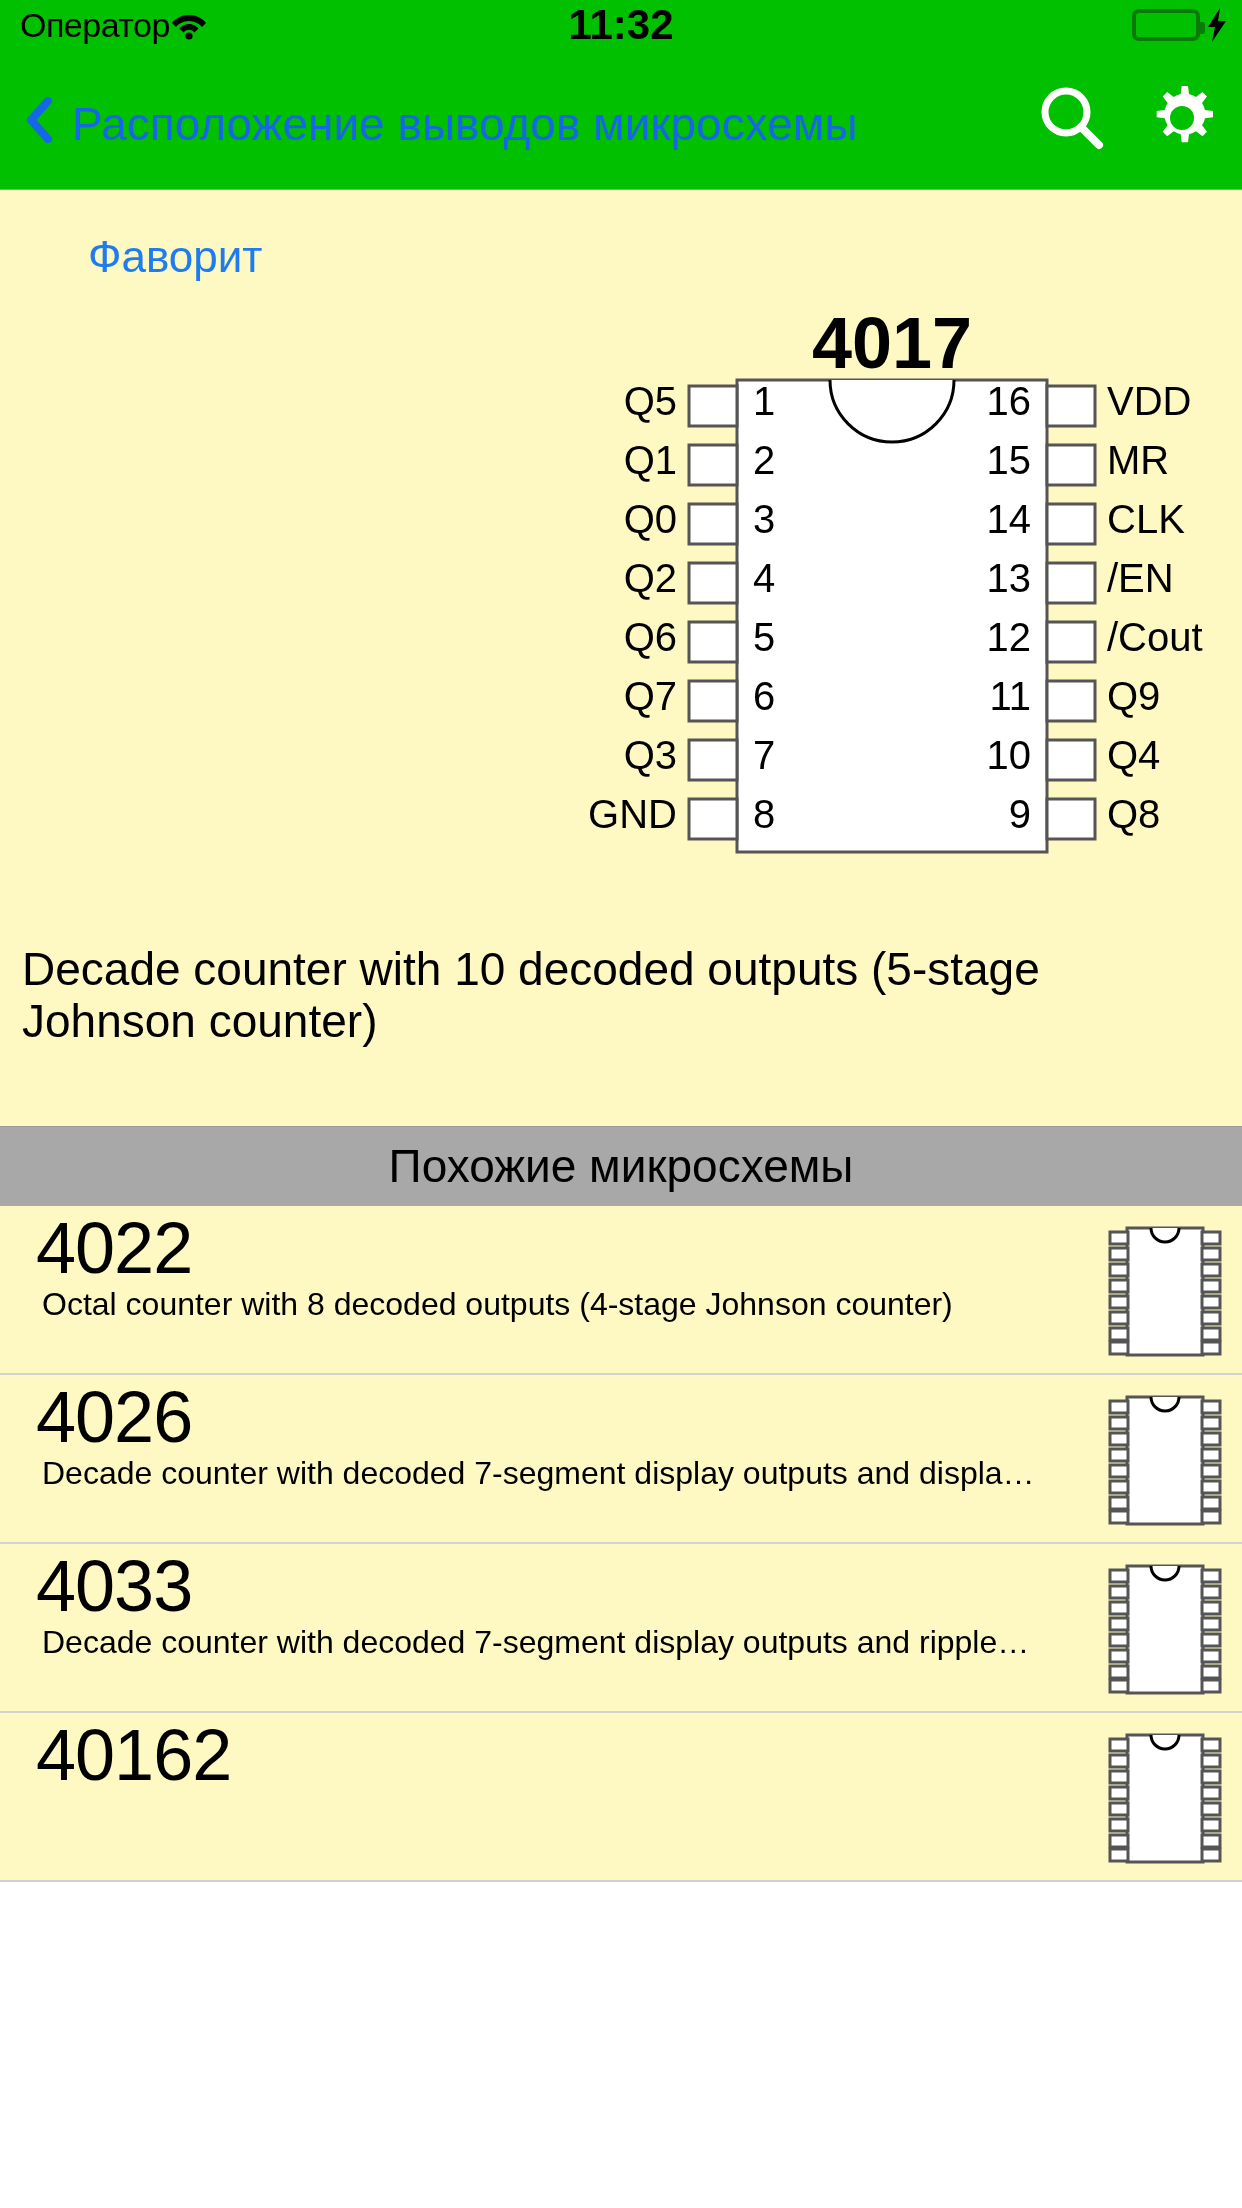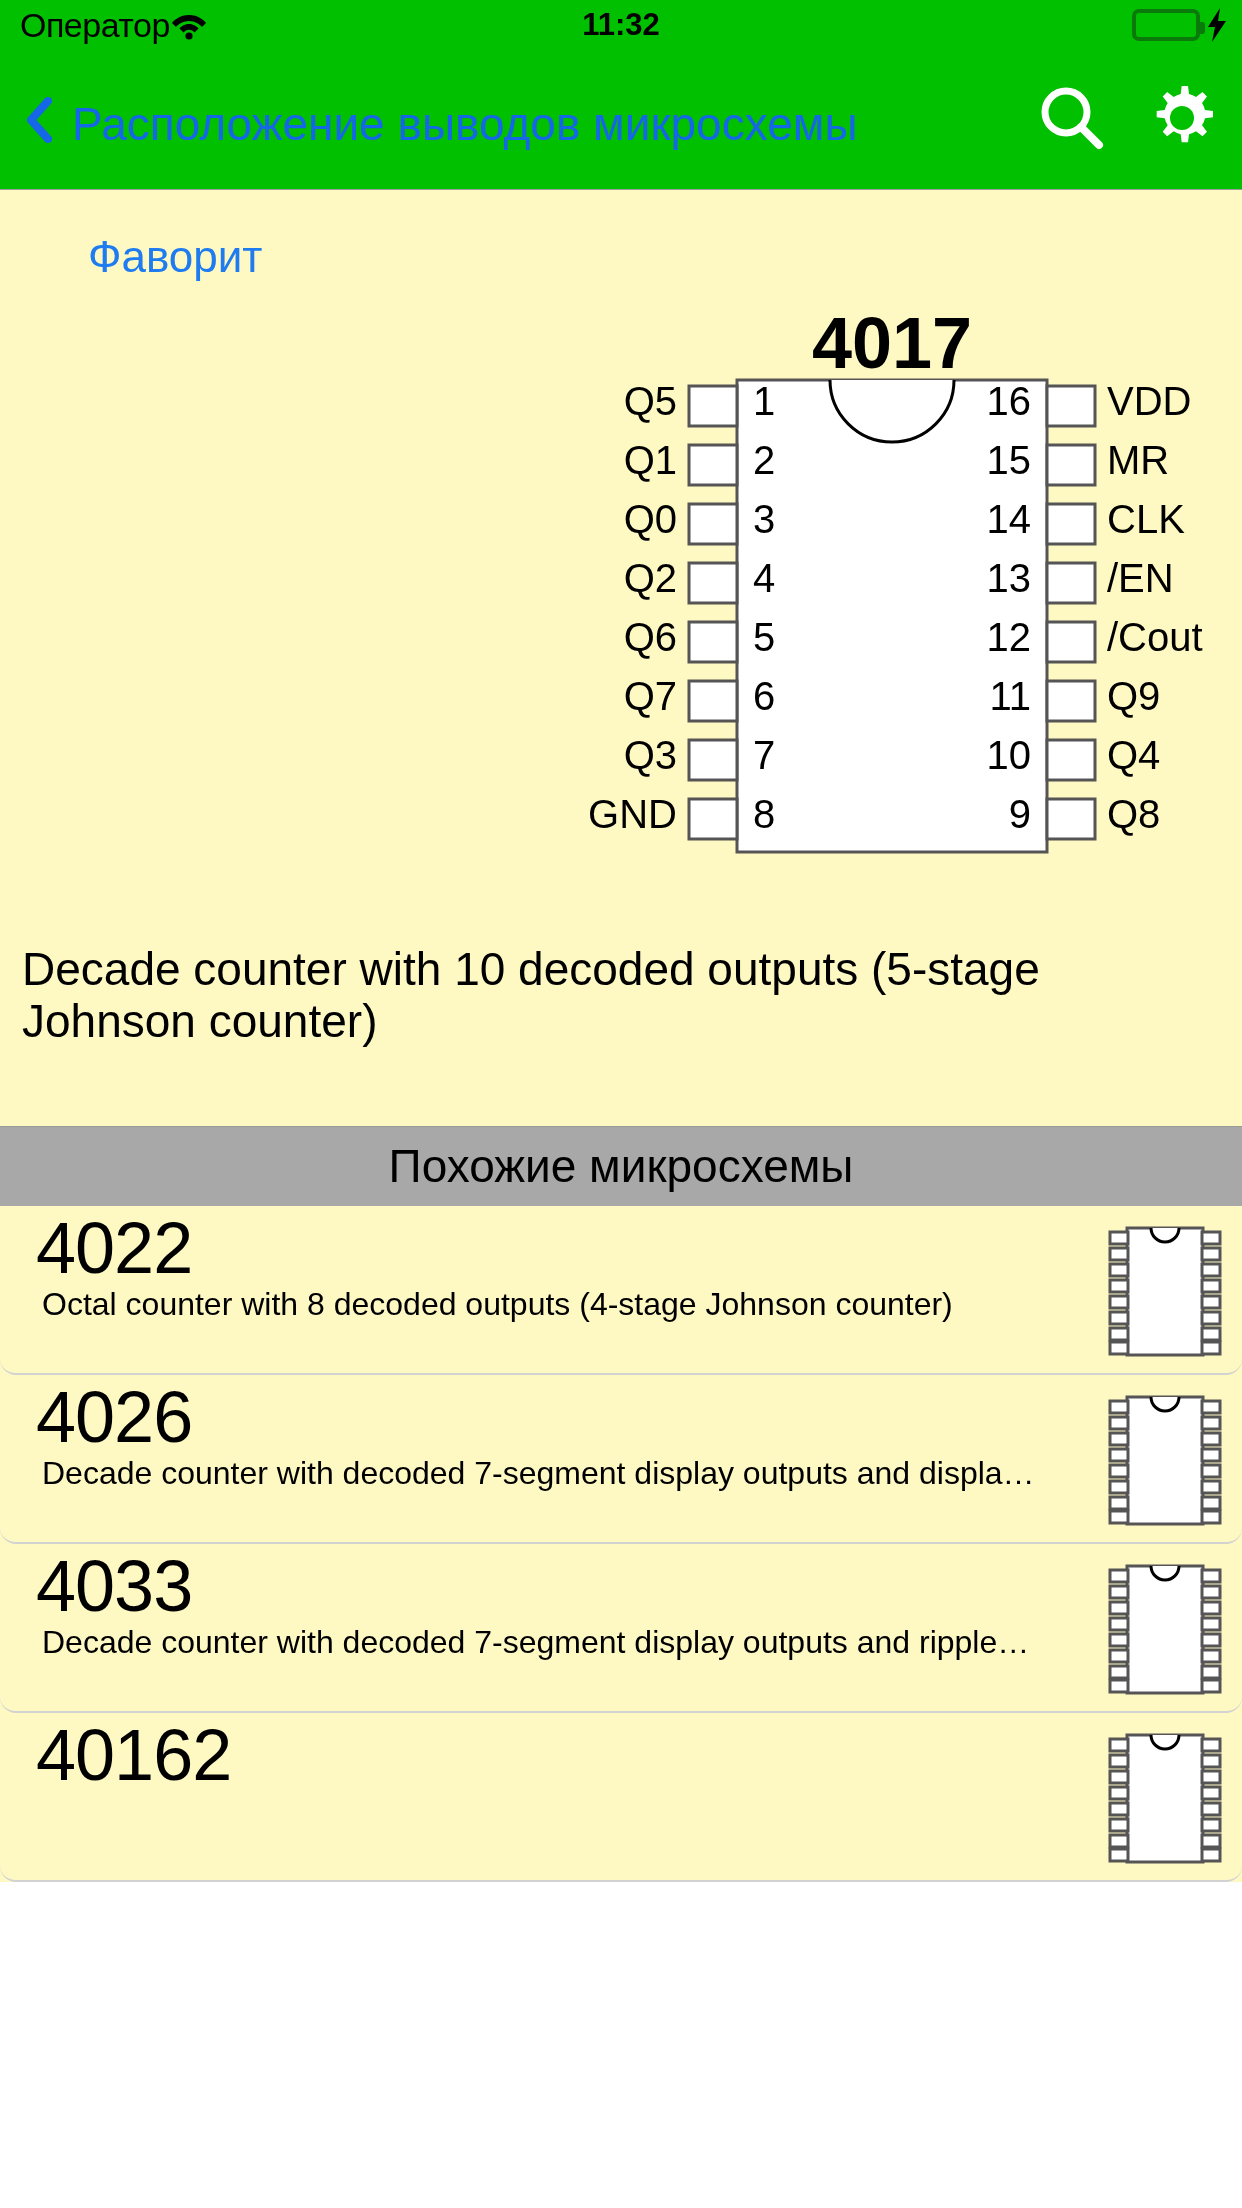--- a/index.html
+++ b/index.html
@@ -16,21 +16,21 @@
     height: 50px; width: 100%;
     background: #00C000;
     display: flex; align-items: center;
     position: relative;
   }
   .sb-left { display:flex; align-items:center; gap:0; padding-left:20px; }
   .sb-carrier { font-size:34px; color:#000; letter-spacing:-0.5px; }
   .wifi-icon { width: 38px; height: 30px; position:relative; display:block; }
   .sb-time {
     position:absolute; left:0; right:0; text-align:center;
-    font-size:31px; font-weight:bold; color:#000;
+    font-size:42px; font-weight:bold; color:#000;
   }
   .sb-right {
     position:absolute; right:14px; top:0; height:50px;
     display:flex; align-items:center; gap:6px;
   }
   .battery {
     width: 68px; height: 32px;
     border: 4px solid #0a7a0a; border-radius: 7px;
     position: relative; background: #00C000;
     padding: 3px;
@@ -107,21 +107,20 @@
   }
 
   
   .chip-list { width:100%; }
   .chip-row {
     display:flex; align-items:flex-start;
     padding: 6px 0 10px 36px;
     border-bottom: 2px solid #d2d2d2;
     min-height: 150px;
     cursor:pointer;
-    border-radius:16px;
   }
   .chip-row-texts { flex:1; padding-right:14px; }
   .chip-code {
     font-size: 72px; line-height: 1.02; color:#000; font-weight:400;
     letter-spacing: -1px;
   }
   .chip-desc {
     font-size: 32px; line-height: 1.12; color:#000;
     margin-top: 2px;
     margin-left: 6px;

